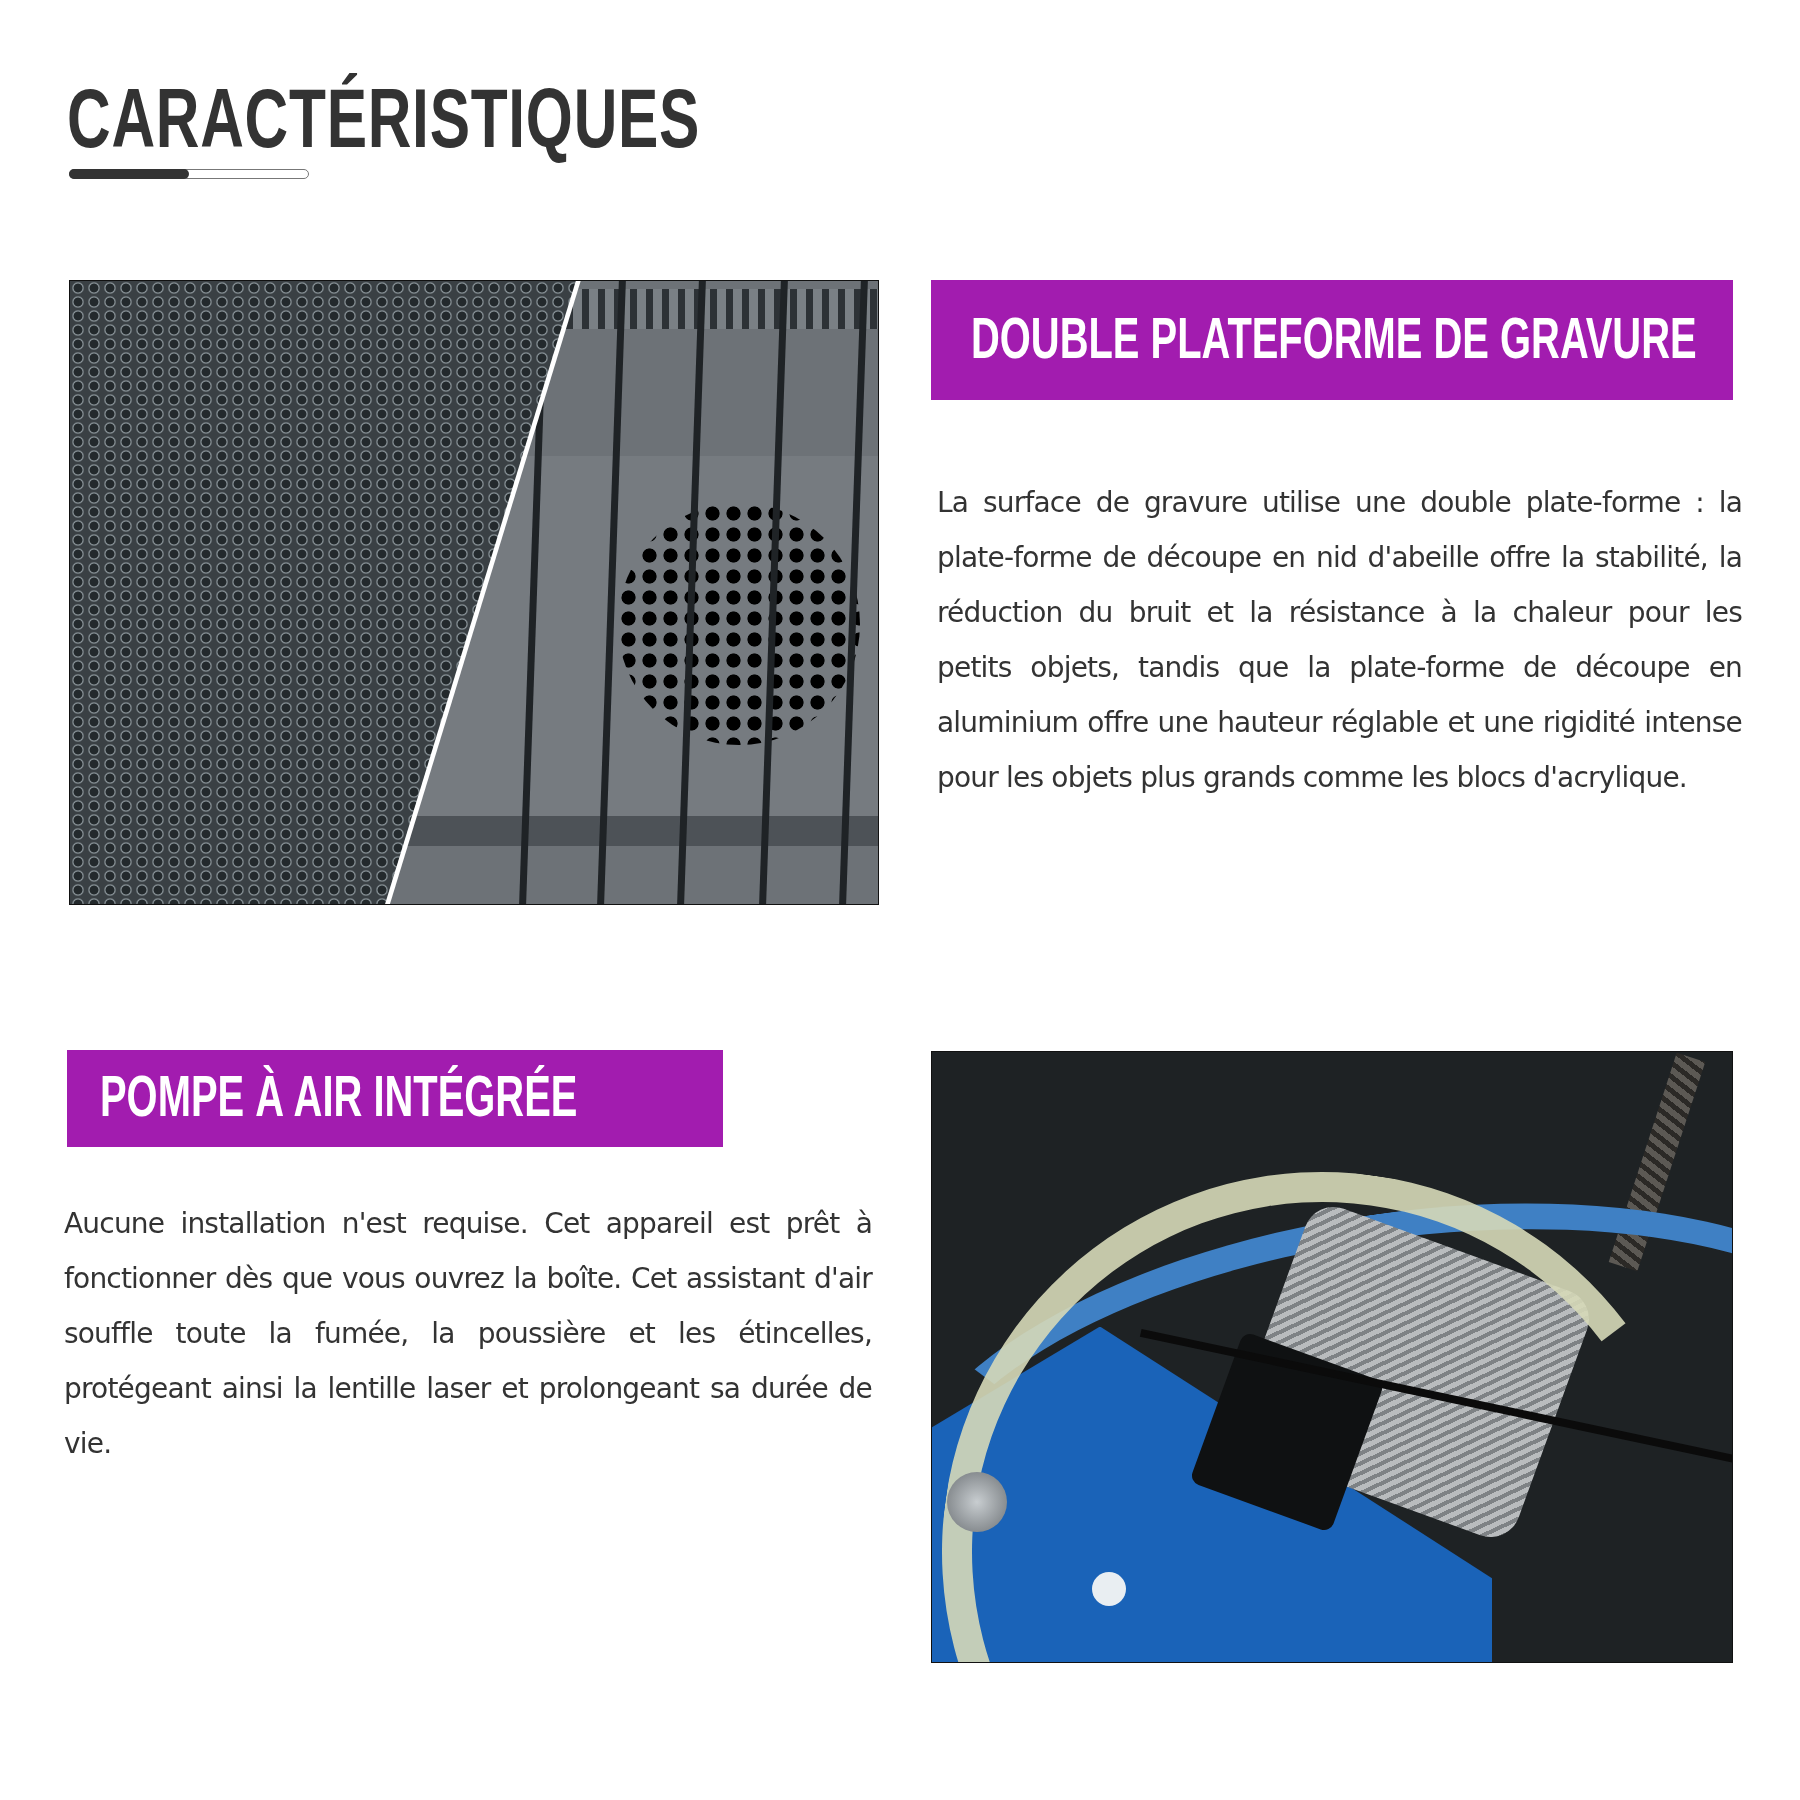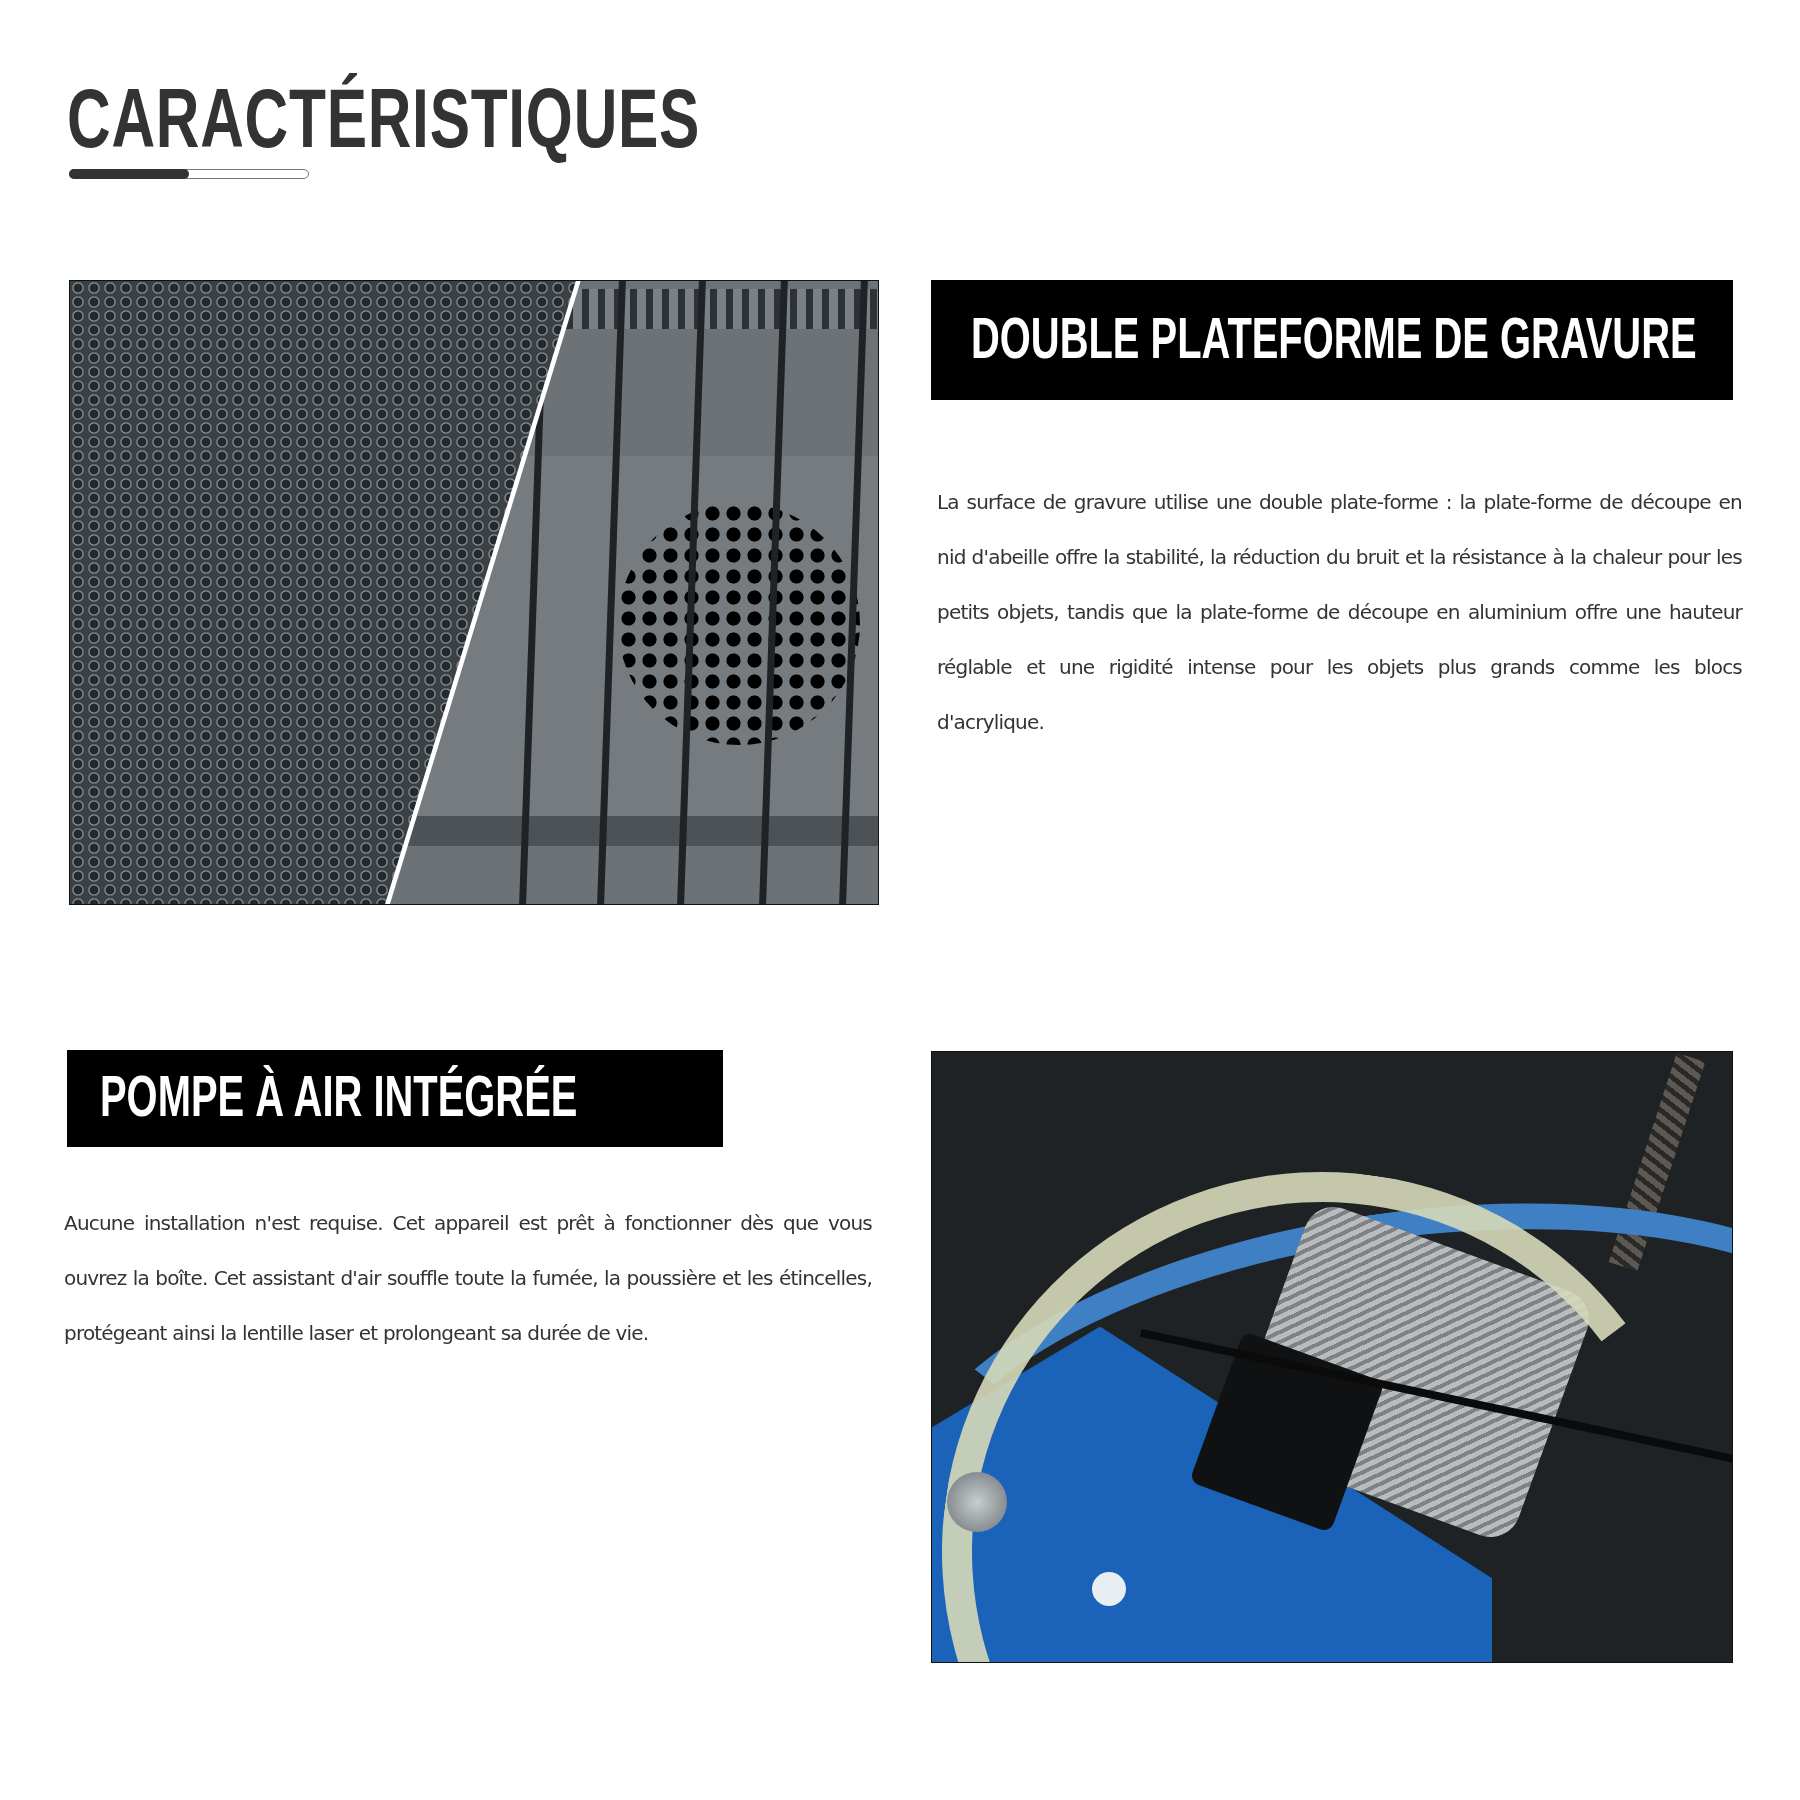--- a/index.html
+++ b/index.html
@@ -10,29 +10,29 @@
     font-family: "Liberation Sans", sans-serif; font-weight: 700;
     font-size: 84px; line-height: 96px; color: #333333;
     transform-origin: left top; transform: scaleX(0.72);
     white-space: nowrap; letter-spacing: 1px;
   }
   .underline {
     left: 69px; top: 169px; width: 240px; height: 10px;
     border: 1.5px solid #777; border-radius: 6px; box-sizing: border-box; background: #fff;
   }
   .underline .fill { position: absolute; left: -1px; top: -1.5px; width: 120px; height: 10px; background: #333; border-radius: 6px; }
-  .banner { background: #000000; overflow: hidden; }
+  .banner { background: #a21caf; overflow: hidden; }
   .banner .btext {
     position: absolute; color: #ffffff;
     font-family: "Liberation Sans", sans-serif; font-weight: 700;
     font-size: 57px; line-height: 60px; white-space: nowrap;
     transform-origin: left top; transform: scaleX(0.7);
   }
   .body-text {
-    font-family: "DejaVu Sans", sans-serif; font-size: 20px; color: #333333;
+    font-family: "DejaVu Sans", sans-serif; font-size: 28px; color: #333333;
     line-height: 55px; text-align: justify; text-align-last: left;
     letter-spacing: -0.8px;
   }
   .photo { border: 1.5px solid #111; box-sizing: border-box; overflow: hidden; }
   
   .honeycomb {
     position: absolute; inset: 0;
     background-color: #3a4044;
     background-image:
       radial-gradient(circle at 50% 50%, #23292c 38%, #8d979c 46%, #3a4044 60%);

